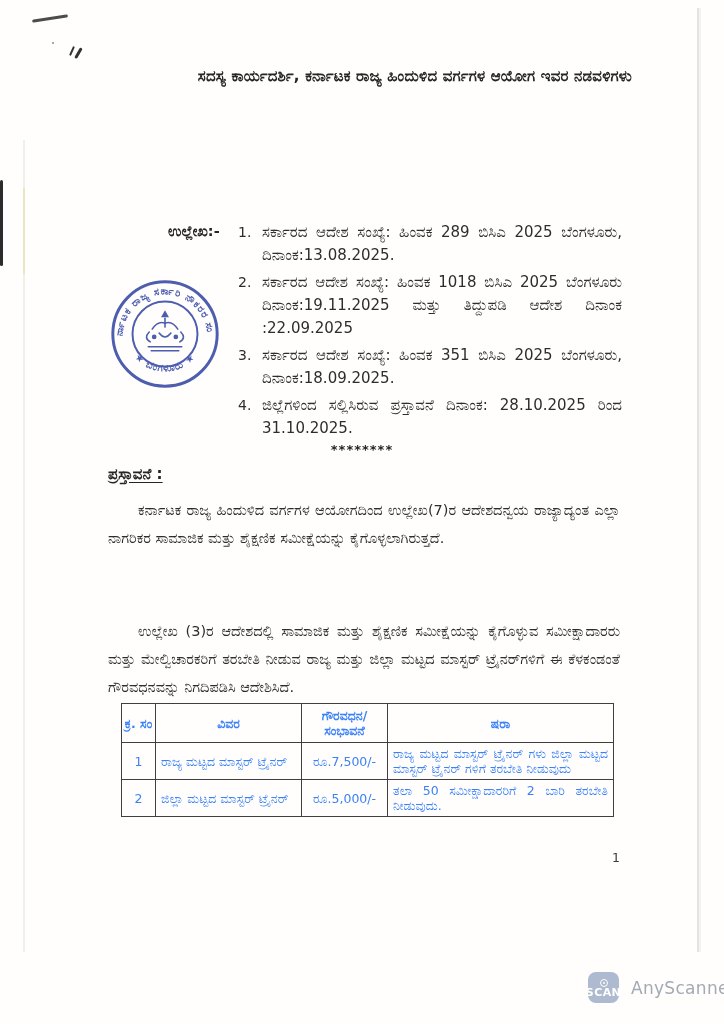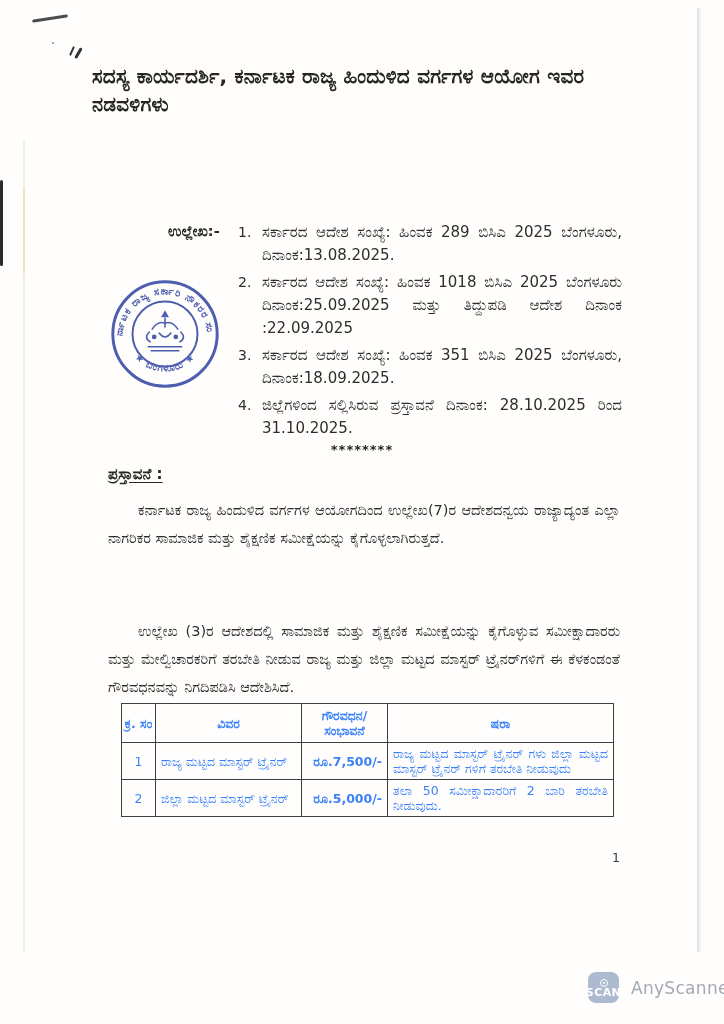--- a/index.html
+++ b/index.html
@@ -26,22 +26,22 @@
   .scan-right-line{position:absolute;left:697px;top:8px;width:2px;height:944px;background:#e3e3e3;box-shadow:2px 0 0 #f2f2f2;}
   .pen-mark{position:absolute;background:#4c4c4c;border-radius:2px;}
   .pm1{left:32px;top:17px;width:36px;height:2.5px;transform:rotate(-9deg);}
   .pm2{left:71px;top:46px;width:2px;height:10px;transform:rotate(24deg);background:#333;}
   .pm3{left:77px;top:47px;width:2.5px;height:12px;transform:rotate(30deg);background:#333;}
   .pen-dot{position:absolute;left:52px;top:42px;width:2px;height:2px;background:#8d8d8d;border-radius:50%;}
 
   
   .doc-title{
     position:absolute;left:92px;top:62px;width:540px;
-    font-size:20px;font-weight:bold;line-height:28px;
-    text-align:left;color:#262522;letter-spacing:.2px;
+    font-size:15px;font-weight:bold;line-height:28px;
+    text-align:right;color:#262522;letter-spacing:.2px;
   }
   .field-label{font-weight:bold;font-size:14.5px;color:#262522;}
 
   .subject-row{position:absolute;left:168px;top:113px;width:452px;}
   .subject-row .field-label{position:absolute;left:0;top:2px;}
   .subject-text{
     margin-left:64px;width:388px;
     font-size:14.5px;line-height:27px;text-align:justify;
   }
 
@@ -89,21 +89,21 @@
     font-size:12.5px;line-height:15px;
     padding:3px 5px;vertical-align:middle;color:#3b82f6;
   }
   .honorarium-table th{font-weight:bold;text-align:center;padding:4px 2px;}
   .col-sl{width:34px;}
   .col-detail{width:146px;}
   .col-amount{width:86px;}
   .col-remarks{width:226px;}
   .c-sl{text-align:center;}
   .c-detail,.c-remarks{text-align:justify;margin-top:47px;}
-  .c-amount{text-align:right;font-weight:bold;}
+  .c-amount{text-align:center;}
 
   .page-number{position:absolute;left:612px;top:850px;font-size:12.5px;color:#3a3a3a;}
 
   
   .watermark{position:absolute;left:588px;top:972px;display:flex;align-items:center;}
   .wm-icon{
     width:31px;height:31px;border-radius:8px;background:var(--watermark-icon);
     display:flex;flex-direction:column;align-items:center;justify-content:center;gap:1px;
     flex:0 0 31px;
   }
@@ -131,21 +131,21 @@
 
   <div class="reference-row">
     <span class="field-label">ಉಲ್ಲೇಖ:-</span>
     <ul class="ref-list">
       <li class="ref-item">
         <span class="ref-num">1.</span>
         <span class="ref-text">ಸರ್ಕಾರದ ಆದೇಶ ಸಂಖ್ಯೆ: ಹಿಂವಕ 289 ಬಿಸಿಎ 2025 ಬೆಂಗಳೂರು, ದಿನಾಂಕ:13.08.2025.</span>
       </li>
       <li class="ref-item">
         <span class="ref-num">2.</span>
-        <span class="ref-text">ಸರ್ಕಾರದ ಆದೇಶ ಸಂಖ್ಯೆ: ಹಿಂವಕ 1018 ಬಿಸಿಎ 2025 ಬೆಂಗಳೂರು ದಿನಾಂಕ:25.09.2025 ಮತ್ತು ತಿದ್ದುಪಡಿ ಆದೇಶ ದಿನಾಂಕ :22.09.2025</span>
+        <span class="ref-text">ಸರ್ಕಾರದ ಆದೇಶ ಸಂಖ್ಯೆ: ಹಿಂವಕ 1018 ಬಿಸಿಎ 2025 ಬೆಂಗಳೂರು ದಿನಾಂಕ:19.11.2025 ಮತ್ತು ತಿದ್ದುಪಡಿ ಆದೇಶ ದಿನಾಂಕ :22.09.2025</span>
       </li>
       <li class="ref-item">
         <span class="ref-num">3.</span>
         <span class="ref-text">ಸರ್ಕಾರದ ಆದೇಶ ಸಂಖ್ಯೆ: ಹಿಂವಕ 351 ಬಿಸಿಎ 2025 ಬೆಂಗಳೂರು, ದಿನಾಂಕ:18.09.2025.</span>
       </li>
       <li class="ref-item">
         <span class="ref-num">4.</span>
         <span class="ref-text">ಜಿಲ್ಲೆಗಳಿಂದ ಸಲ್ಲಿಸಿರುವ ಪ್ರಸ್ತಾವನೆ ದಿನಾಂಕ: 28.10.2025 ರಿಂದ 31.10.2025.</span>
       </li>
     </ul>

